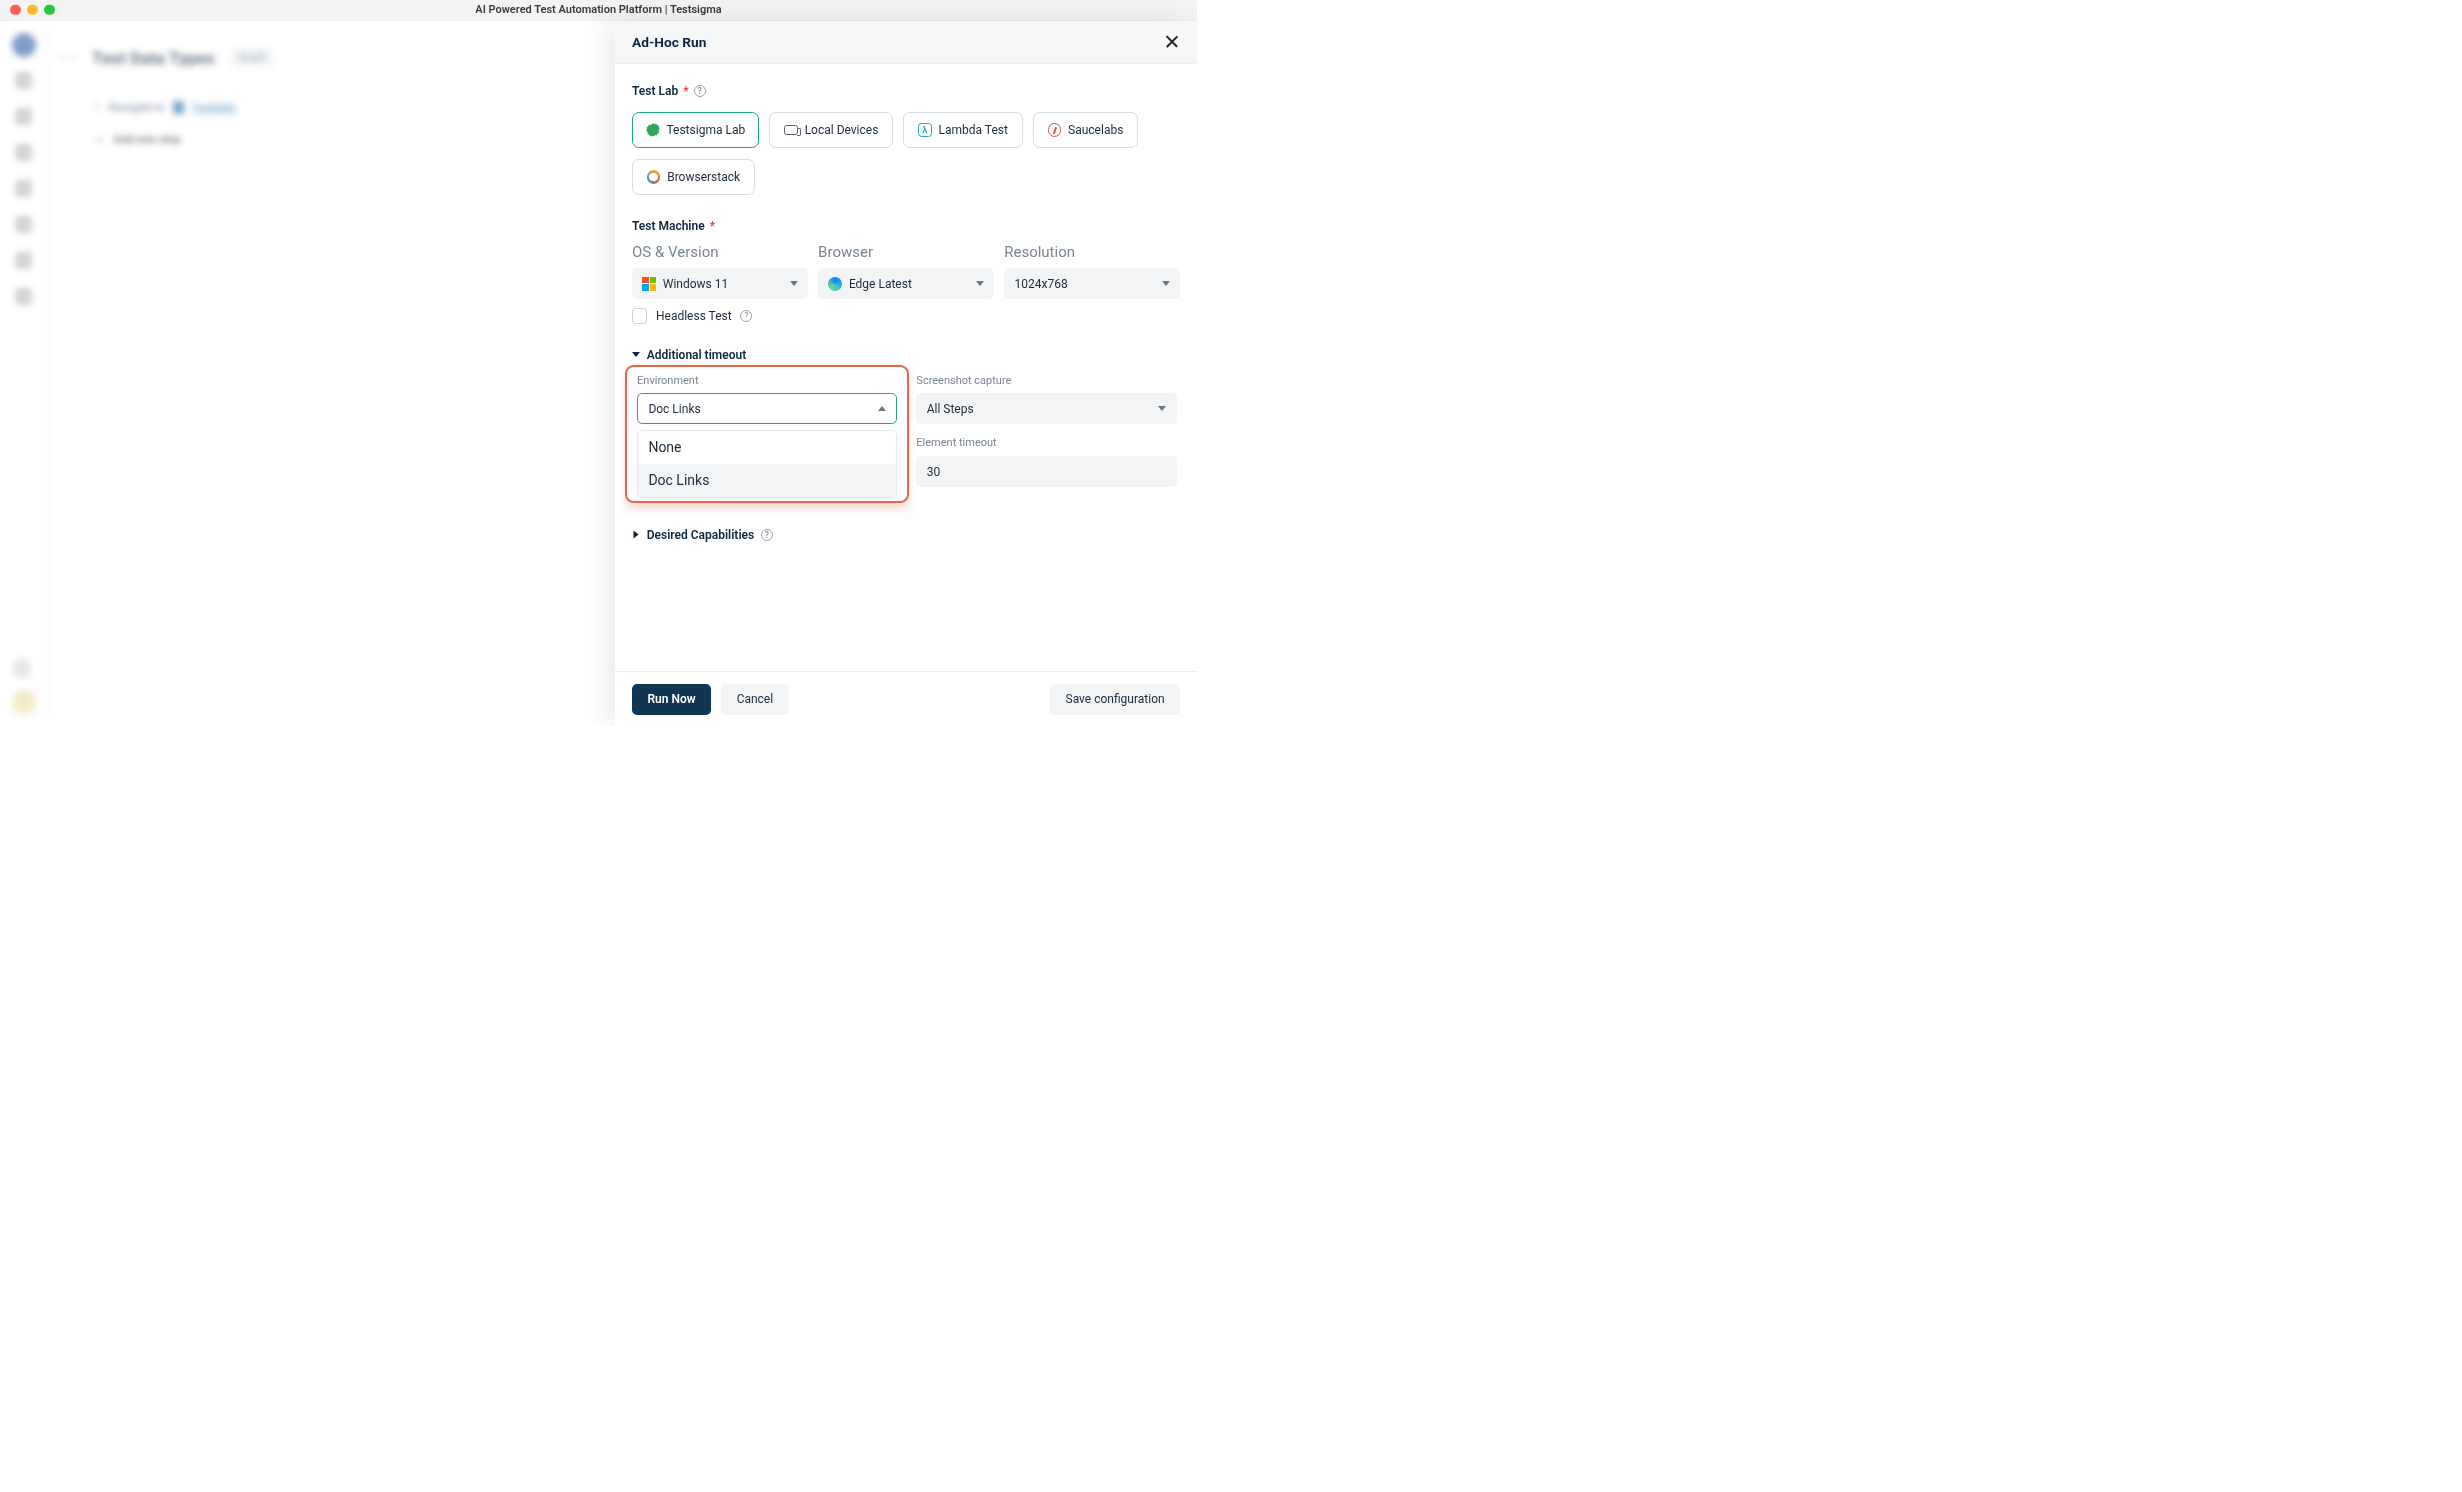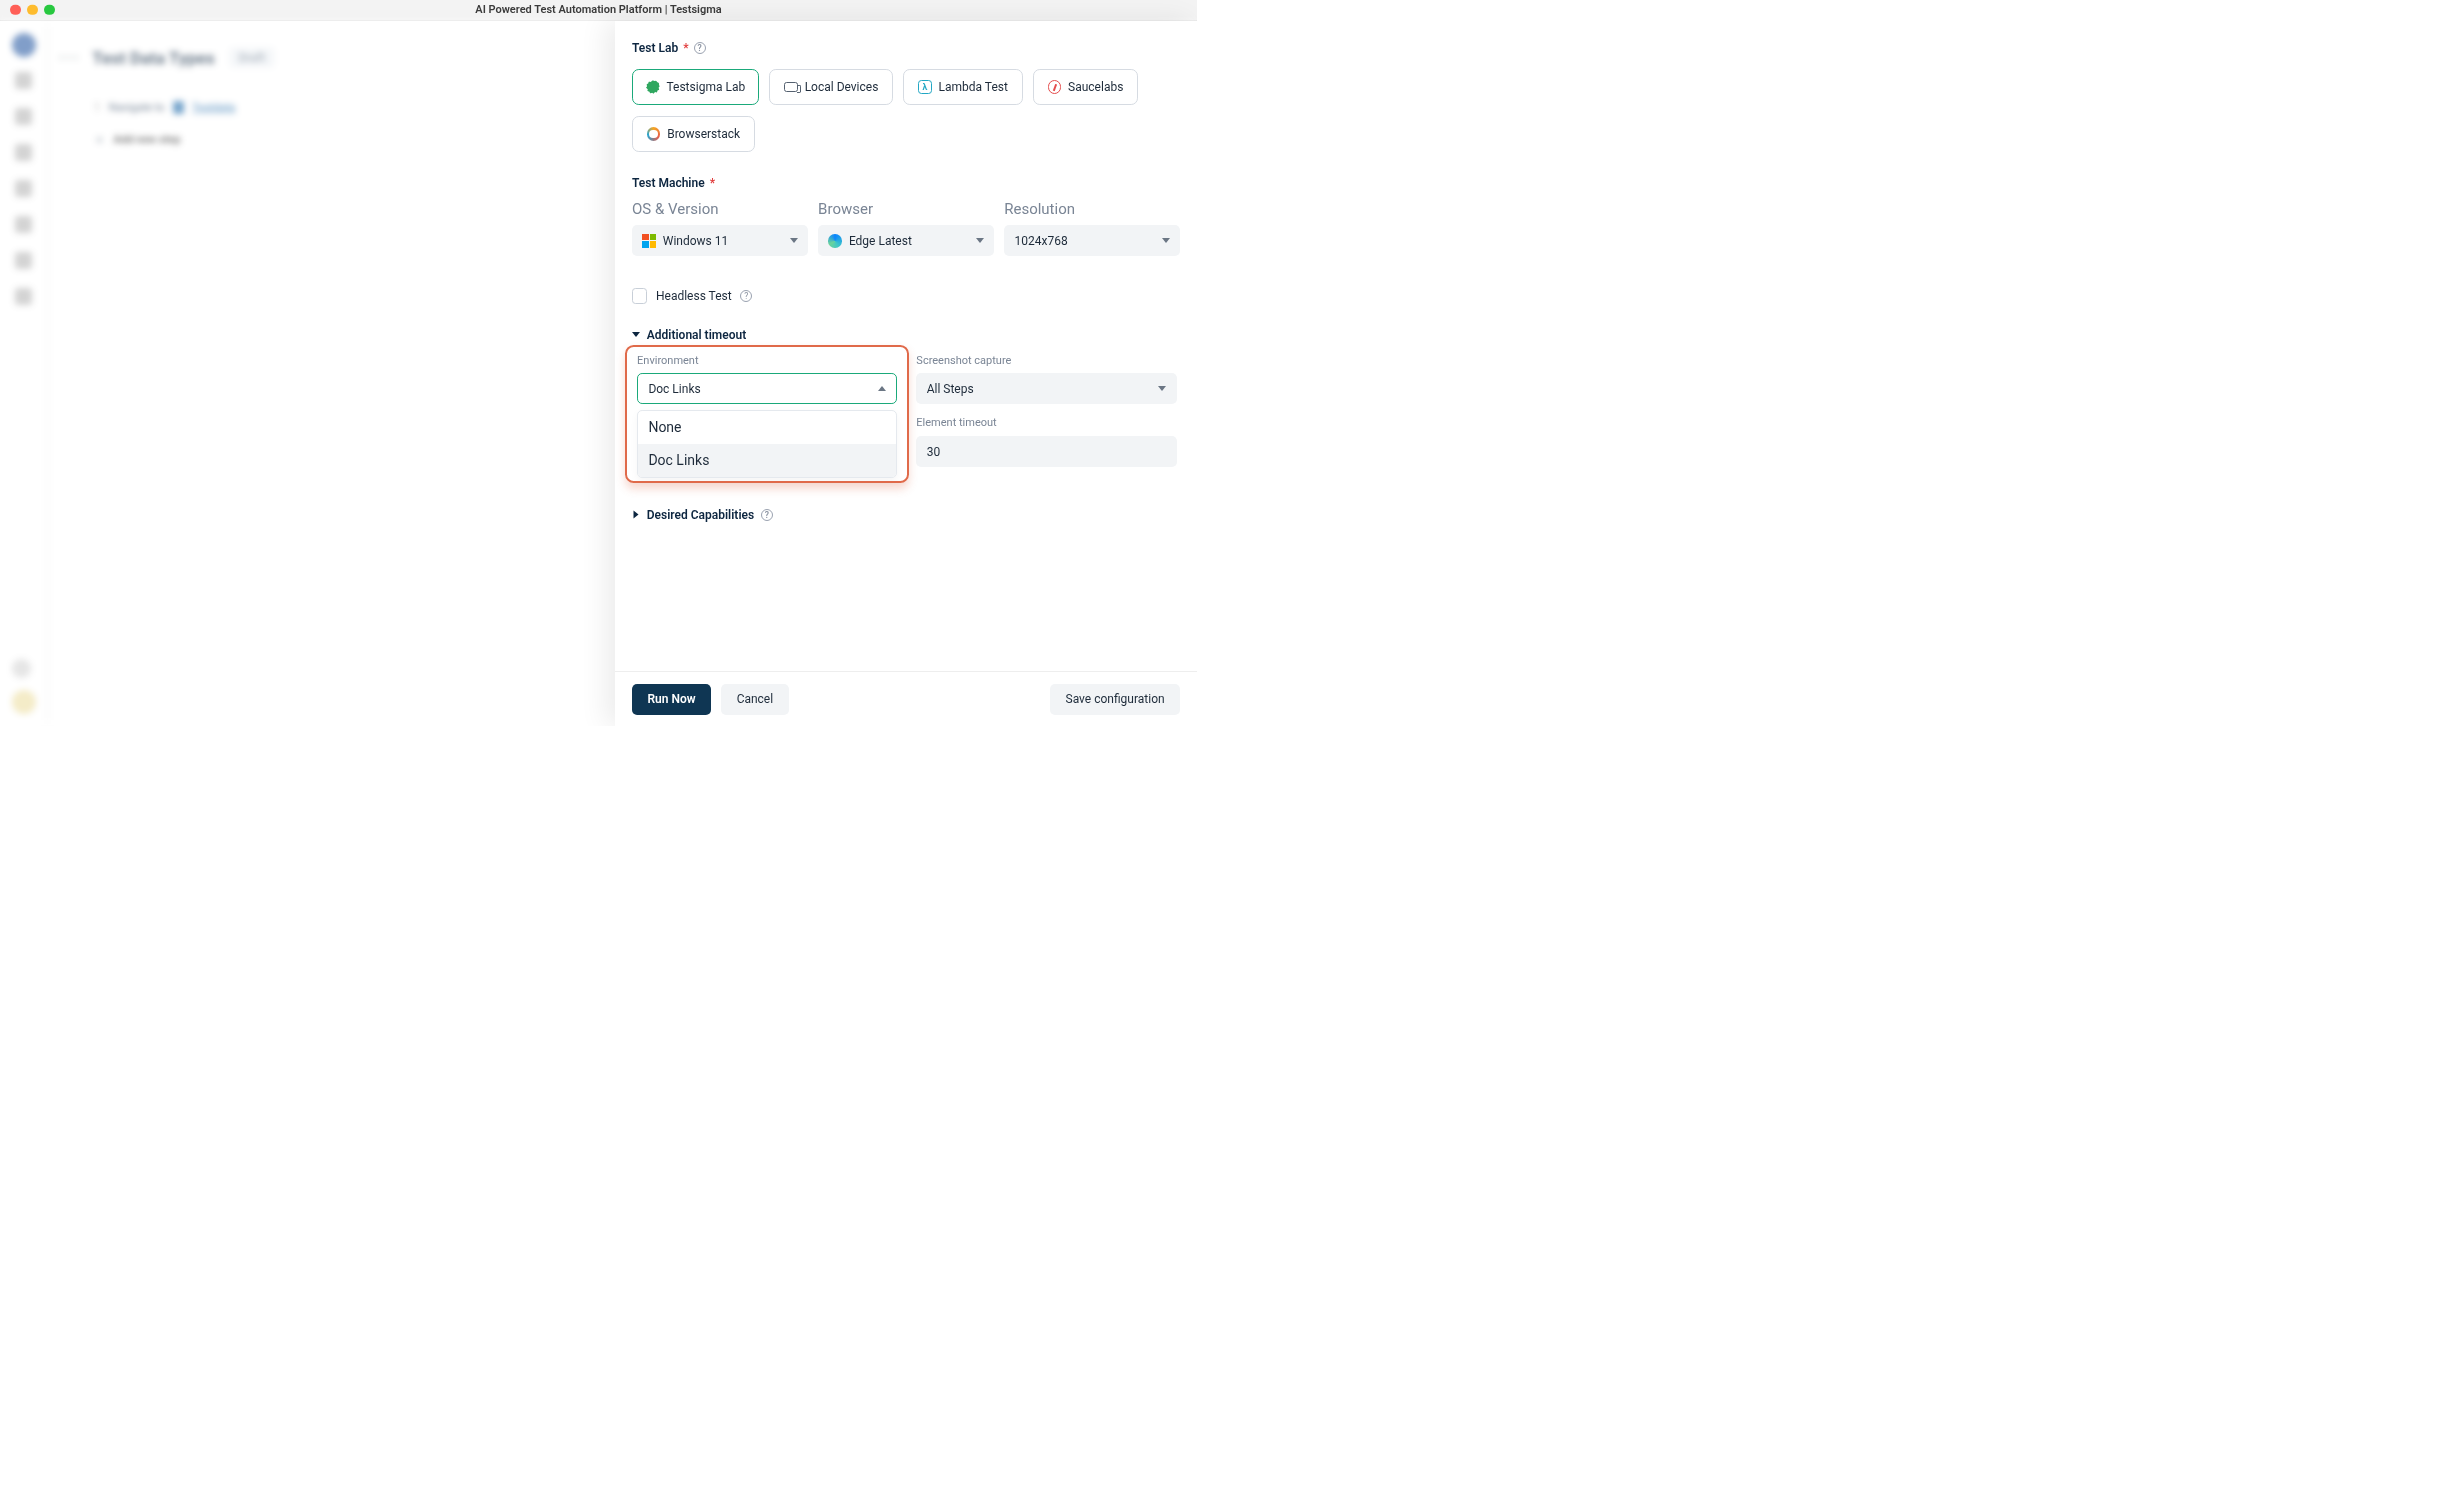--- a/index.html
+++ b/index.html
@@ -146,21 +146,21 @@
   .select-box .caret { margin-left:auto; }
   .caret { width:0; height:0; border-left:4.3px solid transparent; border-right:4.3px solid transparent; border-top:5.1px solid #6b7684; }
   .caret.up { transform: rotate(180deg); }
 
   .os-icon { width:13.7px; height:13.7px; margin-right:6.8px; display:grid; grid-template-columns:1fr 1fr; grid-template-rows:1fr 1fr; gap:0.9px; }
   .os-icon span:nth-child(1){background:#f25022;} .os-icon span:nth-child(2){background:#7eba00;}
   .os-icon span:nth-child(3){background:#00a4ef;} .os-icon span:nth-child(4){background:#ffb900;}
   .edge-icon { width:13.7px; height:13.7px; border-radius:50%; margin-right:6.8px;
     background: conic-gradient(#0a84ff 0deg, #3cc5c9 140deg, #6bd49a 240deg, #0a84ff 360deg); }
 
-  .checkbox-row { display:flex; align-items:center; gap:8.6px; margin-top:32px; font-size:12px; color:#1e2b3a;text-align:center; }
+  .checkbox-row { display:flex; align-items:center; gap:8.6px; margin-top:9px; font-size:12px; color:#1e2b3a;text-align:center; }
   .cbox { width:15.4px; height:15.4px; border:1.3px solid #c8cfd8; border-radius:3.4px; cursor:pointer; }
 
   .acc-row { margin-top:24px; display:flex; align-items:center; gap:6.8px; font-size:12px; font-weight:600; color:#0d2640; cursor:pointer; }
   .acc-caret { width:0; height:0; border-left:4.3px solid transparent; border-right:4.3px solid transparent; border-top:5.1px solid #0d2640; }
   .acc-caret.right { transform: rotate(-90deg); }
 
   .settings-grid { display:grid; grid-template-columns: 1fr 1fr; gap: 10.3px 19px; margin-top:12px; padding: 0 3.4px 0 5.1px; position:relative; }
   .sg-label { font-size:11px; color:#7a8595; margin-bottom:6.8px; }
 
   .highlight-box {
@@ -247,20 +247,24 @@
     <span class="link">Testdata</span>
   </div>
 
   <div class="bg-step2">
     <span style="font-weight:700;">＋</span>
     <span class="placeholder">Add new step</span>
   </div>
 </div>
 
 <div class="panel">
+  <div class="panel-header">
+    <div class="panel-title">Ad-Hoc Run</div>
+    <div class="close-x"></div>
+  </div>
 
   <div class="panel-body">
 
     <div class="field-label">
       <span>Test Lab</span>
       <span class="req">*</span>
       <span class="help-ico">?</span>
     </div>
     <div class="lab-row">
       <div class="lab-chip selected">

